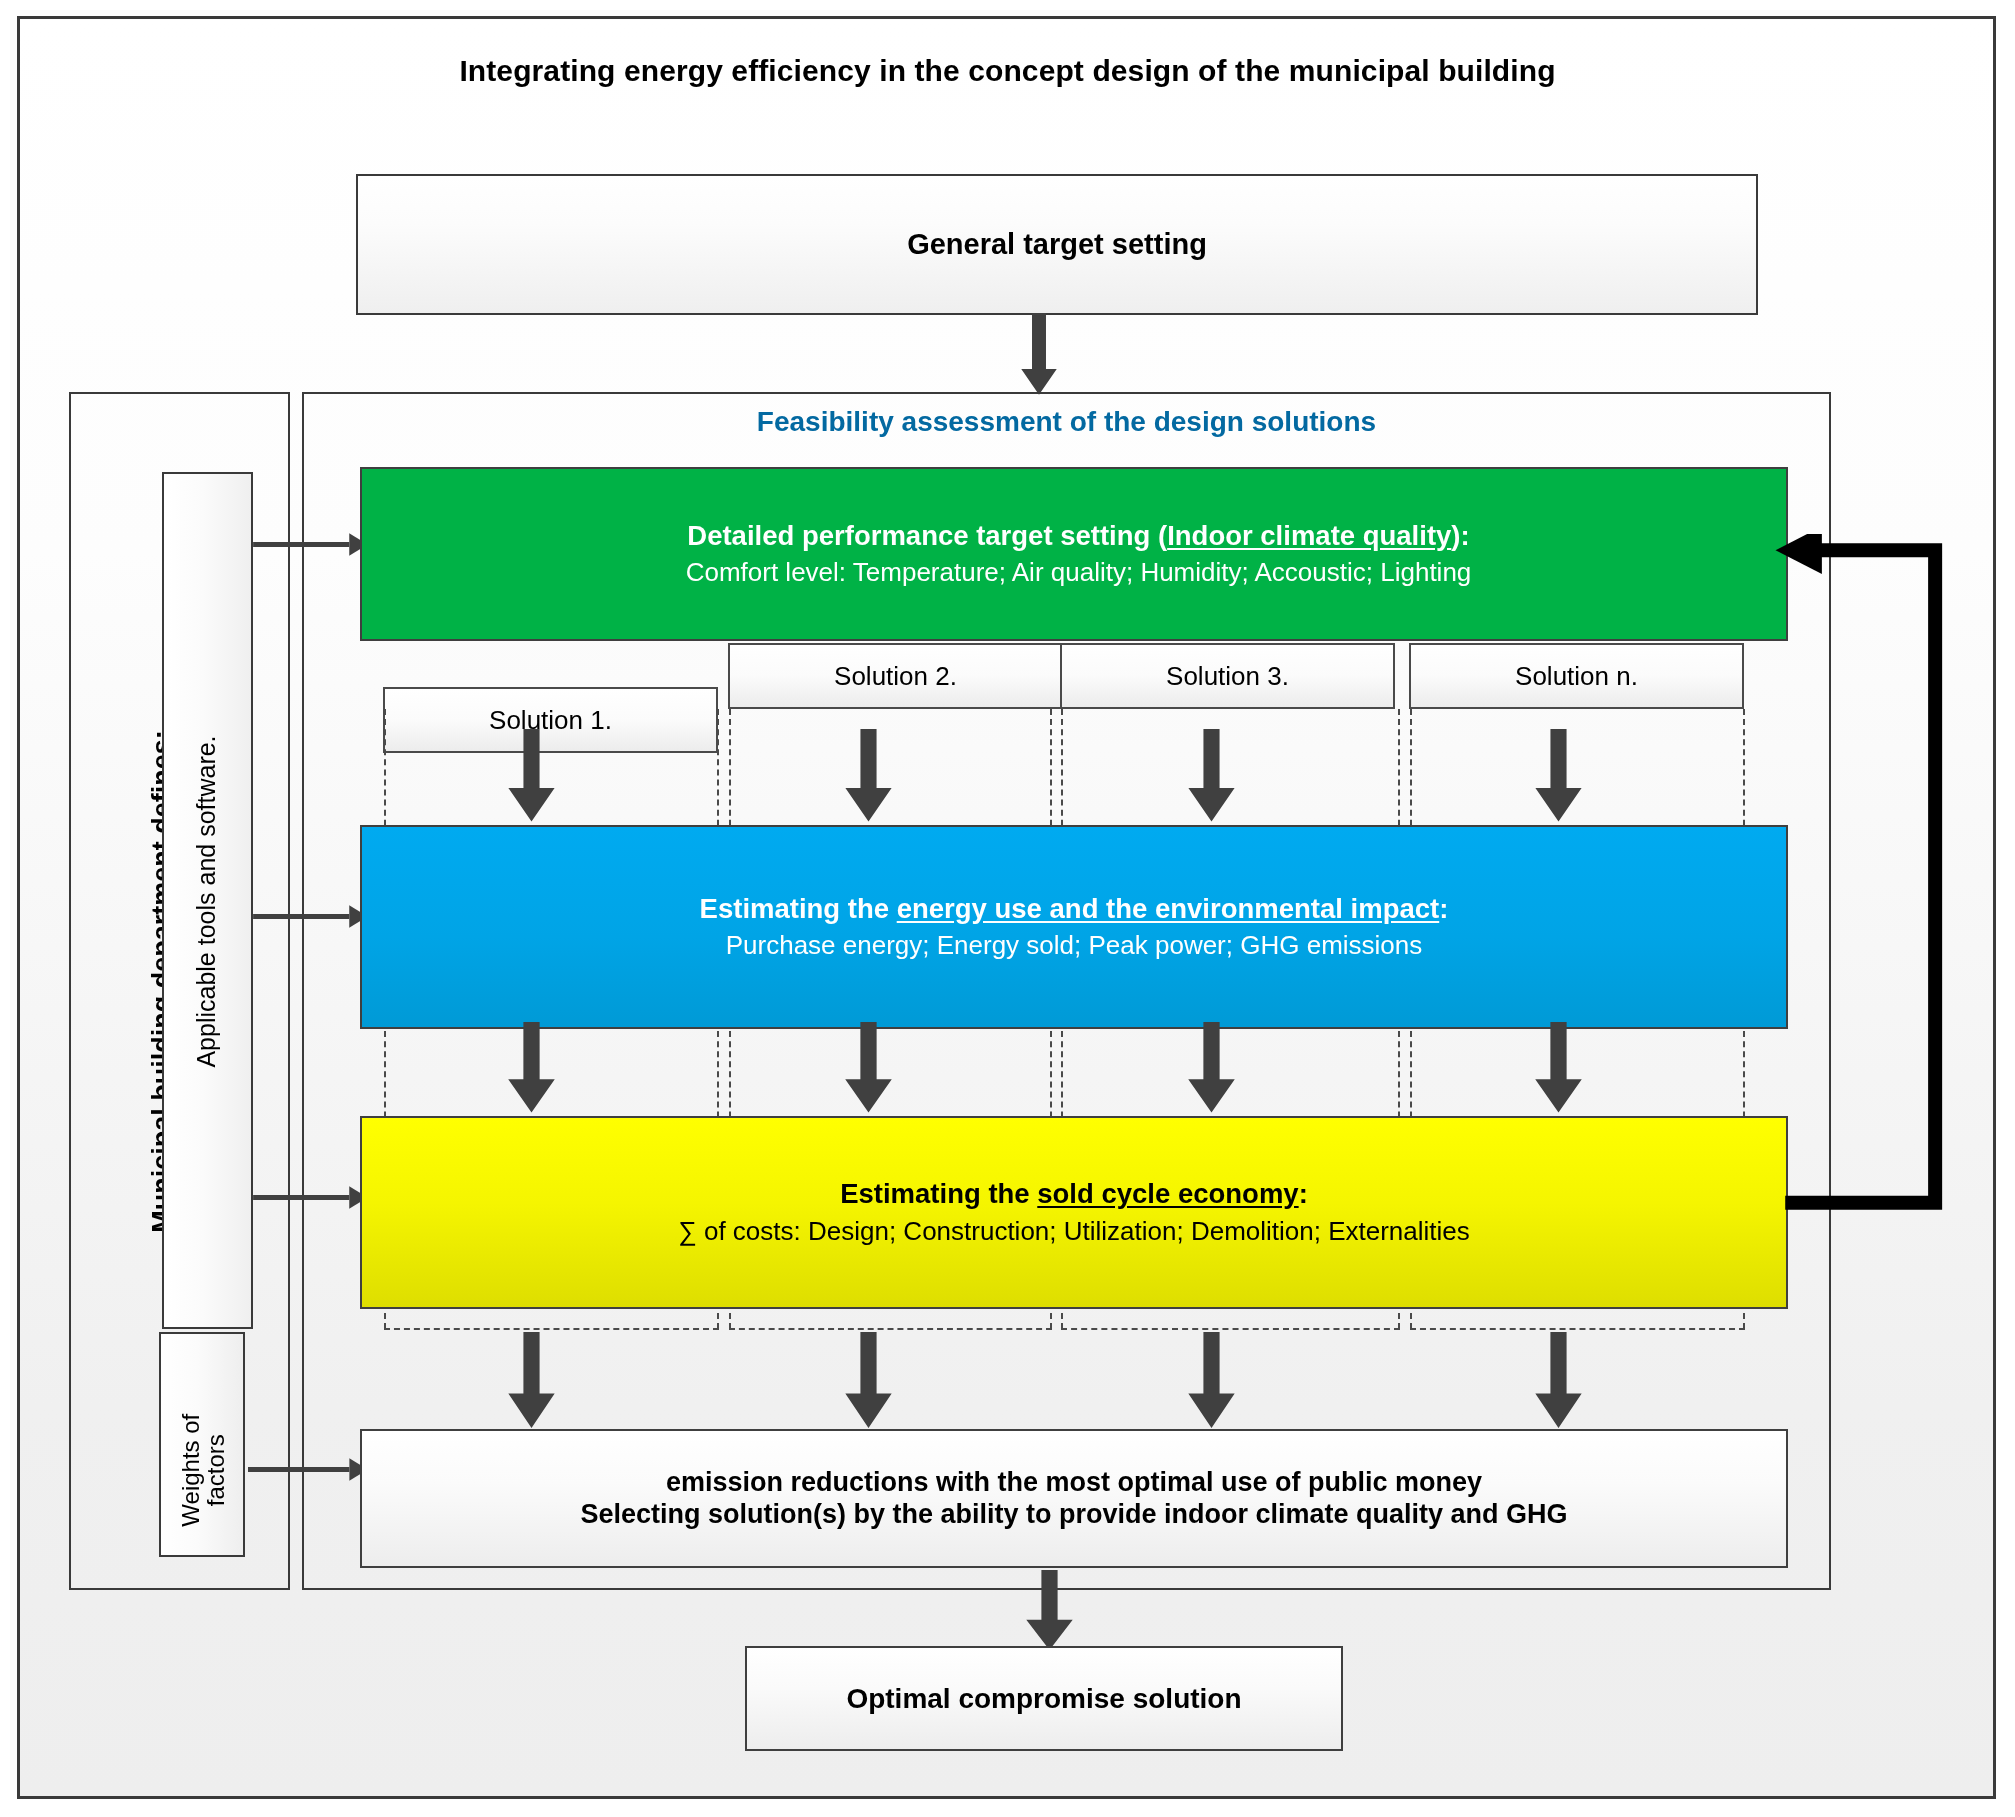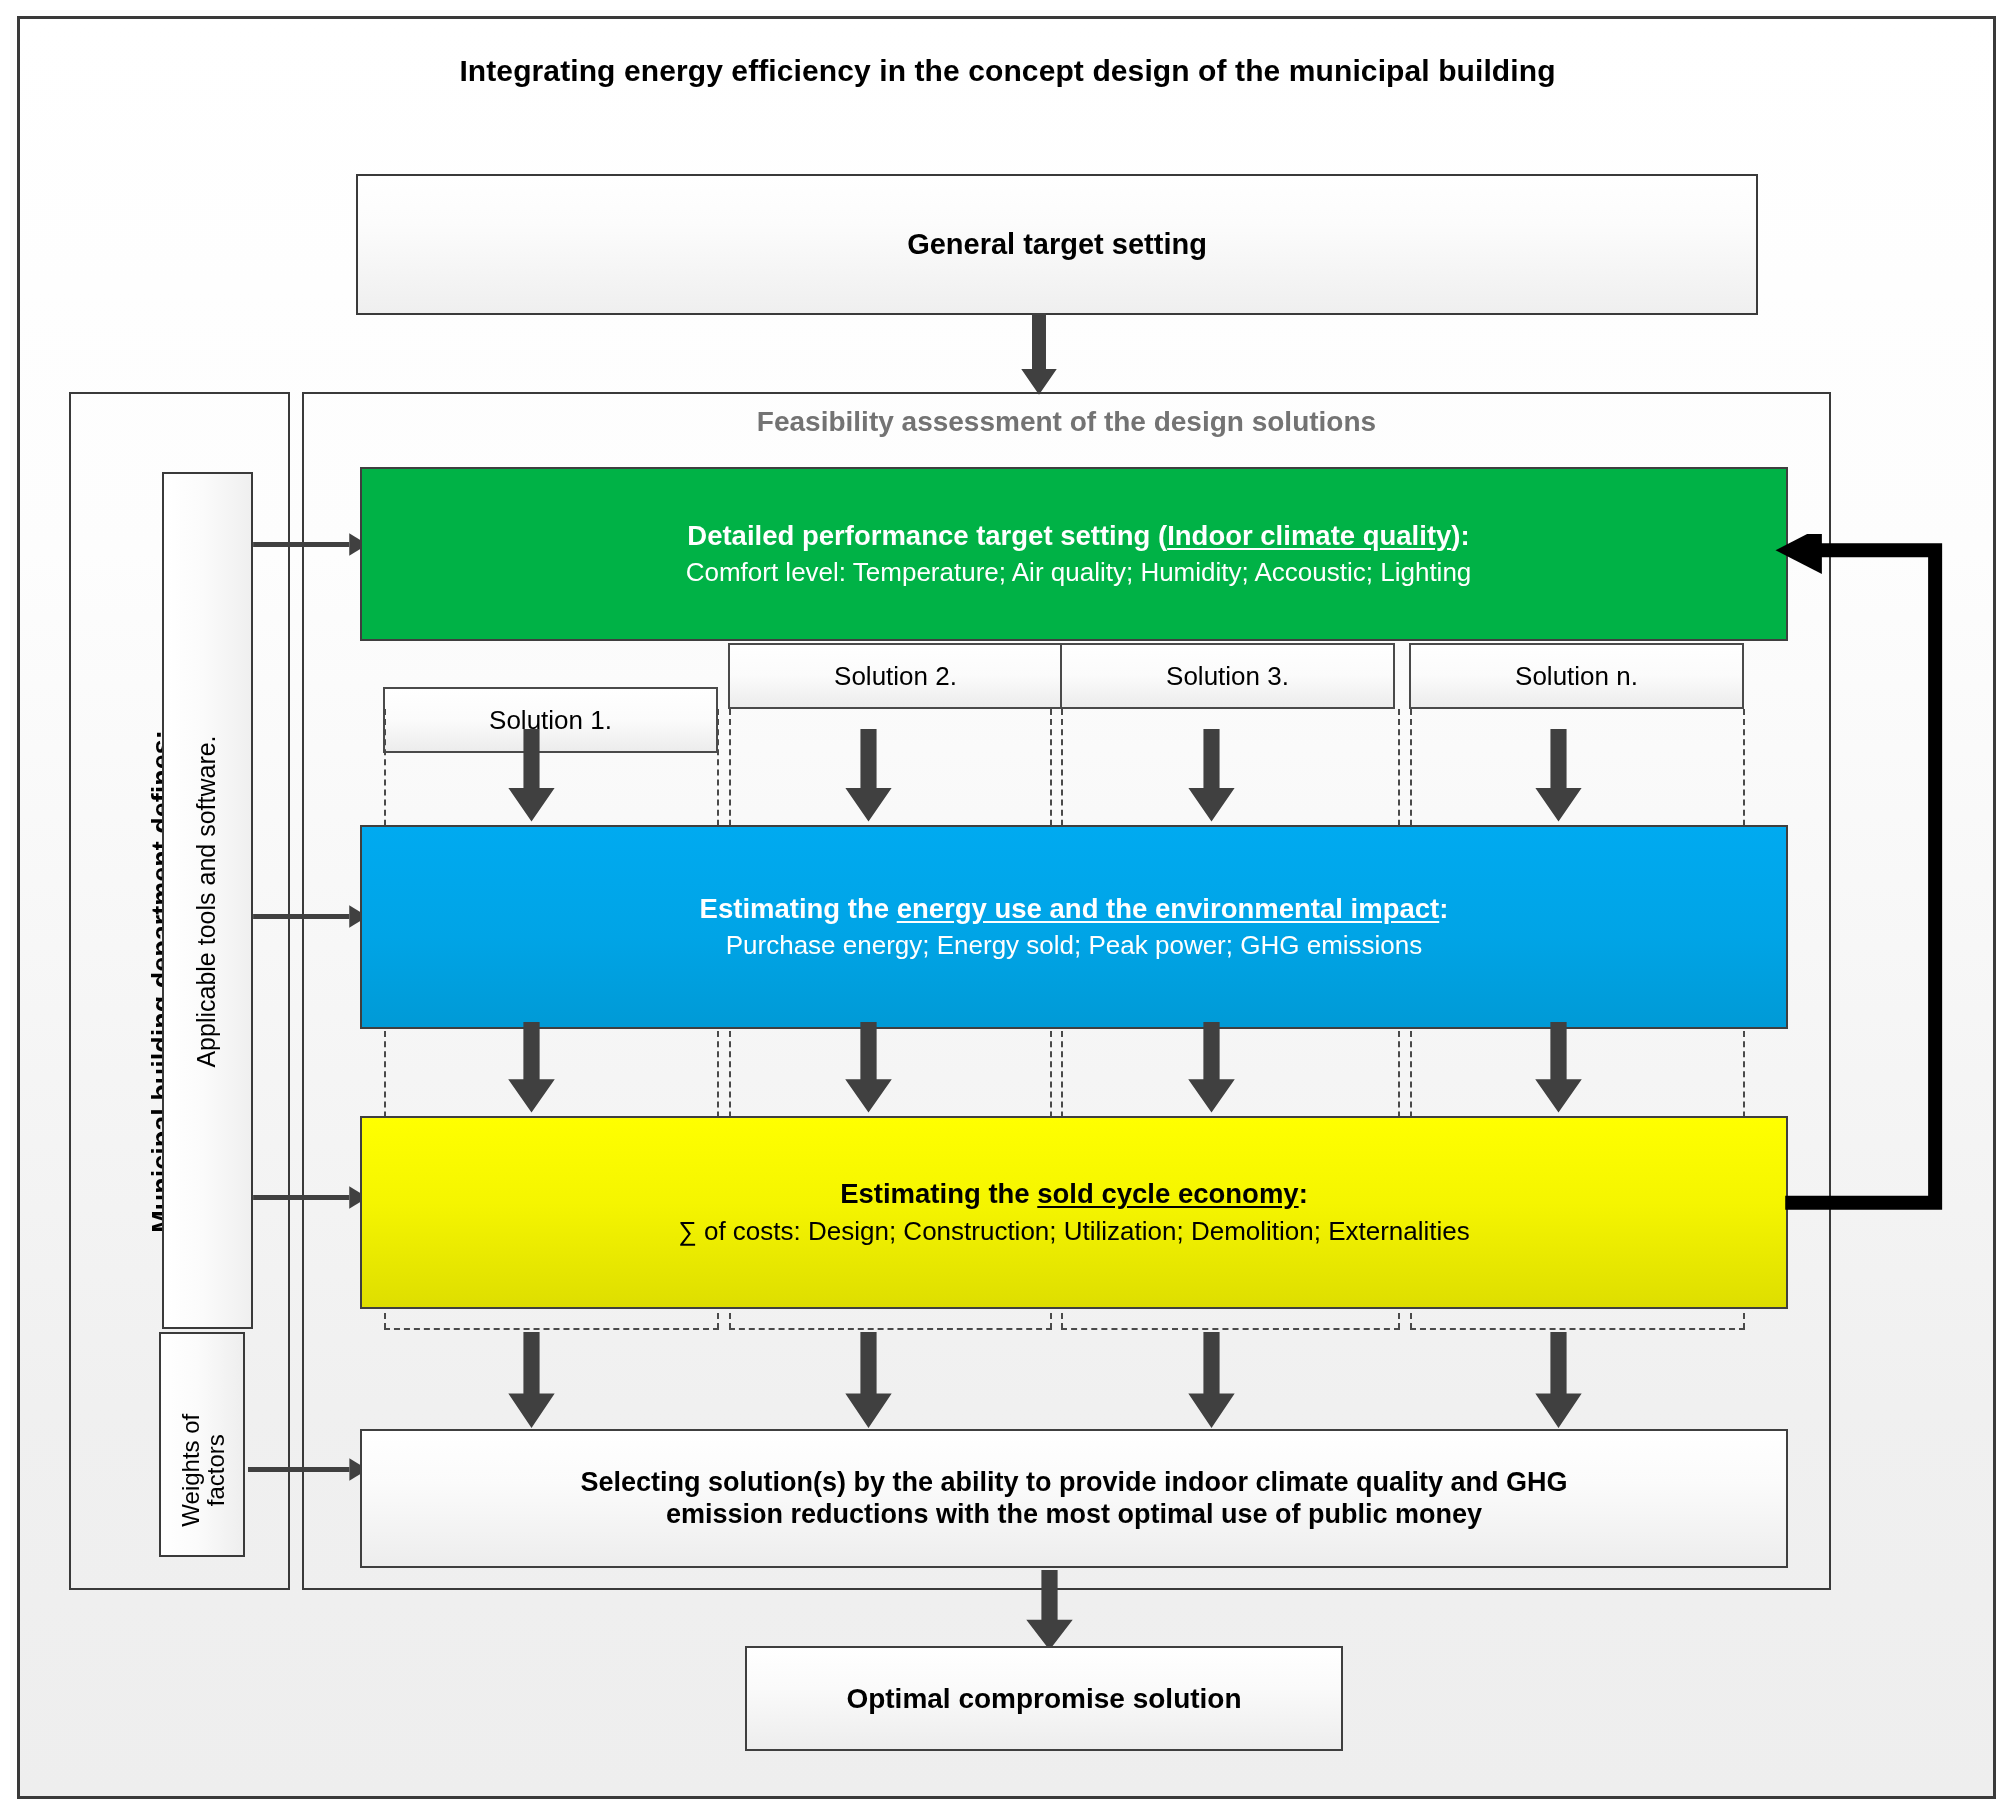--- a/index.html
+++ b/index.html
@@ -146,21 +146,21 @@
     box-sizing: border-box;
   }
   #feasibility-title {
     position: absolute;
     left: 302px;
     top: 406px;
     width: 1529px;
     text-align: center;
     font-size: 28px;
     font-weight: bold;
-    color: #737373;
+    color: #0369a1;
   }
 
   
   .stage {
     position: absolute;
     left: 360px;
     width: 1428px;
     box-sizing: border-box;
     border: 2.7px solid #3f3f3f;
     display: flex;
@@ -405,22 +405,22 @@
       <polygon points="30,0 60,0 60,114 88,114 45,178 2,114 30,114" fill="#404040"></polygon>
     </svg>
   <svg class="arrow-svg" style="left:1187px; top:1332px; width:49px; height:97px;" viewBox="0 0 90 180" width="49" height="97">
       <polygon points="30,0 60,0 60,114 88,114 45,178 2,114 30,114" fill="#404040"></polygon>
     </svg>
   <svg class="arrow-svg" style="left:1534px; top:1332px; width:49px; height:97px;" viewBox="0 0 90 180" width="49" height="97">
       <polygon points="30,0 60,0 60,114 88,114 45,178 2,114 30,114" fill="#404040"></polygon>
     </svg>
 
   <div id="select-box">
+    <div class="line">emission reductions with the most optimal use of public money</div>
     <div class="line">Selecting solution(s) by the ability to provide indoor climate quality and GHG</div>
-    <div class="line">emission reductions with the most optimal use of public money</div>
   </div>
 
   <svg class="arrow-svg" style="left:1025px; top:1570px; width:49px; height:81px;" viewBox="0 0 90 150" width="49" height="81">
     <polygon points="30,0 60,0 60,92 88,92 45,148 2,92 30,92" fill="#404040"></polygon>
   </svg>
 
   <div id="optimal-box">
     <span>Optimal compromise solution</span>
   </div>
 

